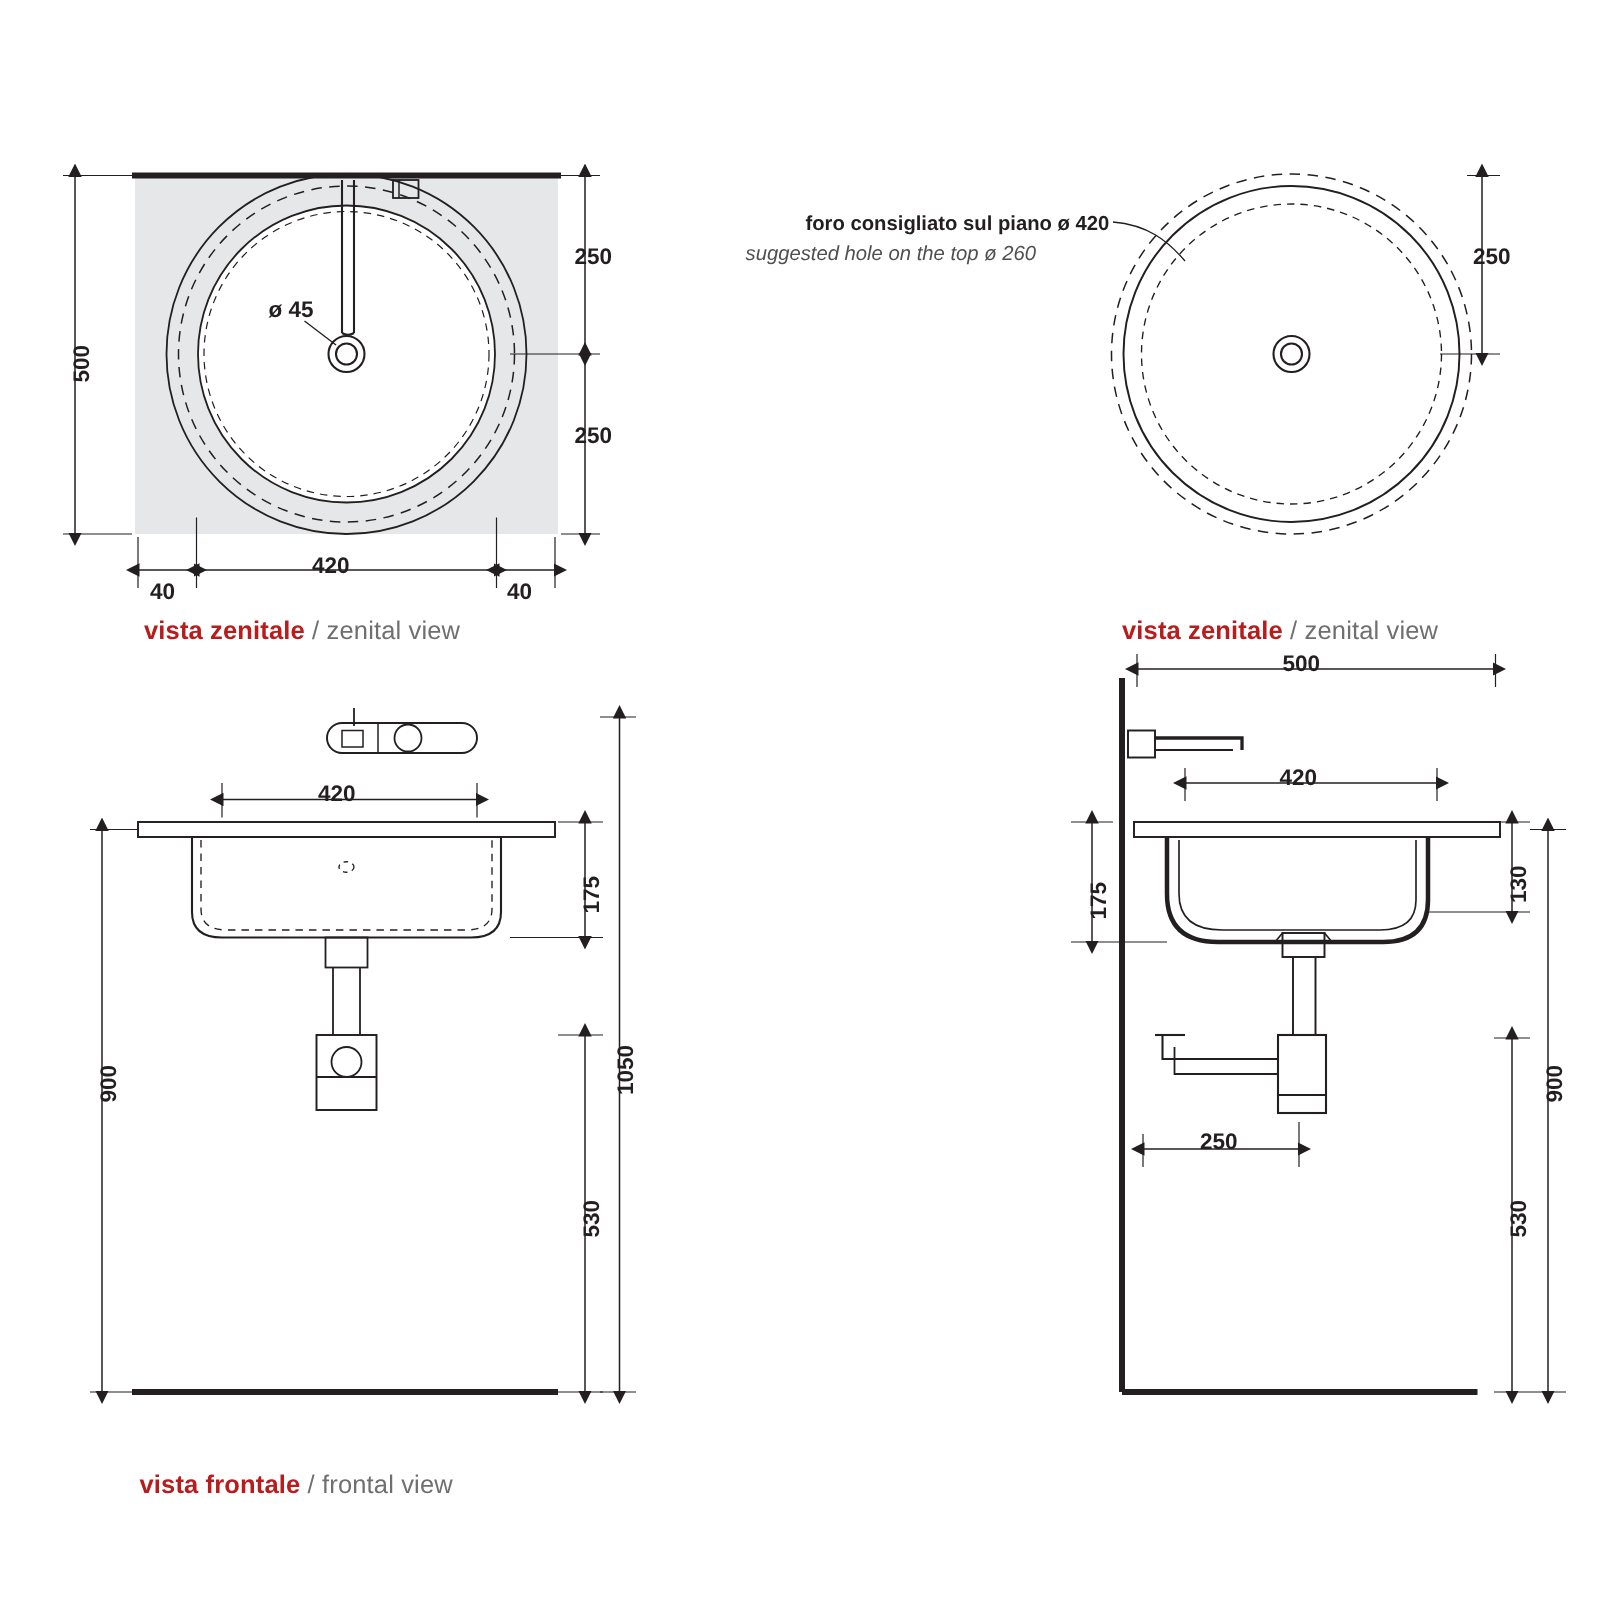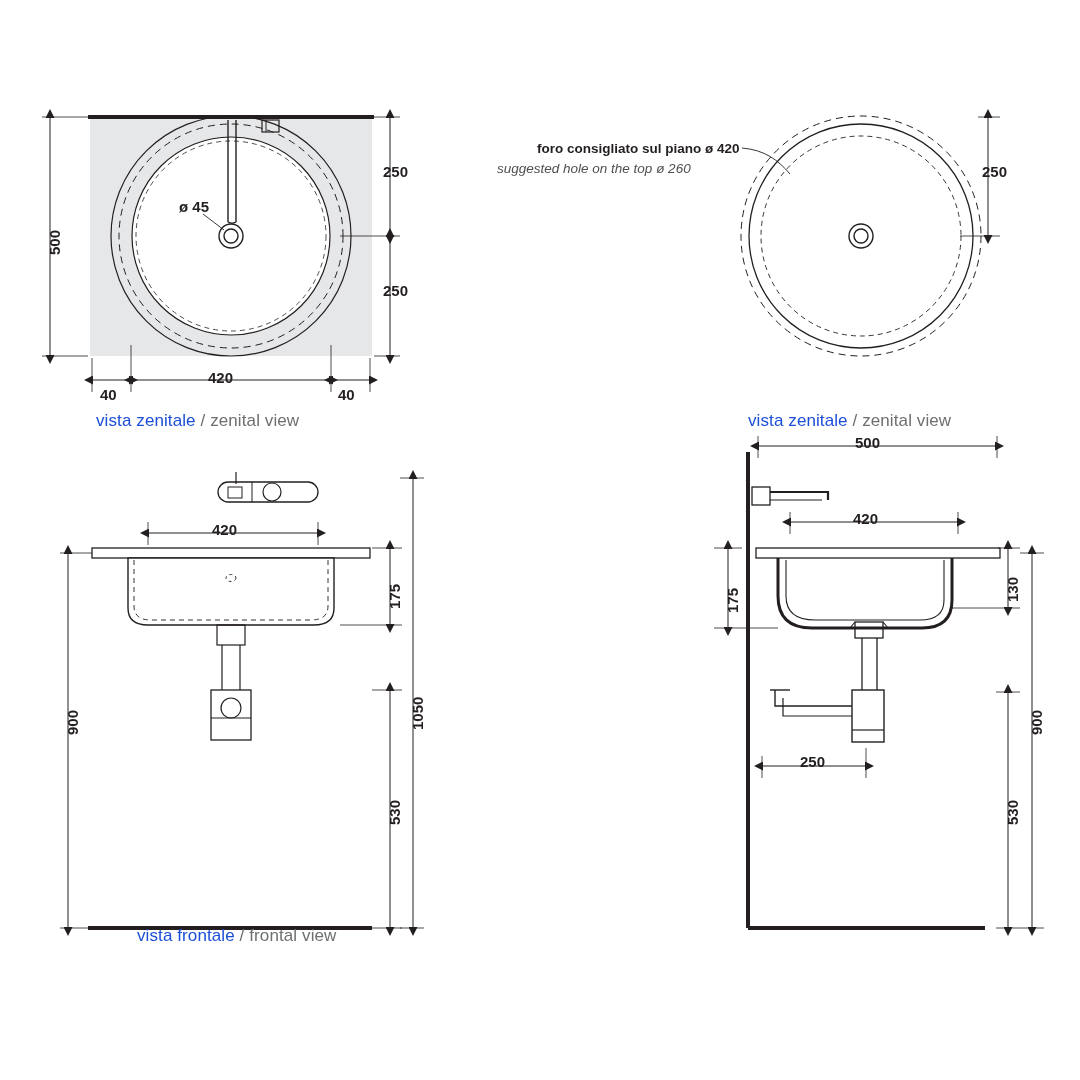--- a/index.html
+++ b/index.html
@@ -26,22 +26,22 @@
     width: 1080px;
     height: 1080px;
   }
   .caption {
     position: absolute;
     font-size: 17px;
     white-space: nowrap;
     letter-spacing: 0.1px;
   }
   .caption .bold {
-    font-weight: normal;
-    color: #1d4ed8;
+    font-weight: bold;
+    color: #b91c1c;
   }
   .caption .light {
     font-weight: normal;
     color: #6f6f6f;
     text-align: center;
   }
   .note {
     position: absolute;
     font-size: 13.5px;
     white-space: nowrap;
@@ -269,21 +269,21 @@
     <span class="bold">vista zenitale</span>
     <span class="light">/ zenital view</span>
   </div>
 
   <div class="dim" style="left:212px; top:521px;">420</div>
   <div class="dim vert" style="left:386px; top:609px;">175</div>
   <div class="dim vert" style="left:64px; top:735px;">900</div>
   <div class="dim vert" style="left:409px; top:730px;">1050</div>
   <div class="dim vert" style="left:386px; top:825px;">530</div>
 
-  <div class="caption" style="left:93px; top:926px;margin-left:44px;">
+  <div class="caption" style="left:93px; top:980px;">
     <span class="bold">vista frontale</span>
     <span class="light">/ frontal view</span>
   </div>
 
   <div class="dim" style="left:855px; top:434px;">500</div>
   <div class="dim" style="left:853px; top:510px;">420</div>
   <div class="dim vert" style="left:724px; top:613px;">175</div>
   <div class="dim vert" style="left:1004px; top:602px;">130</div>
   <div class="dim" style="left:800px; top:753px;">250</div>
   <div class="dim vert" style="left:1028px; top:735px;">900</div>

